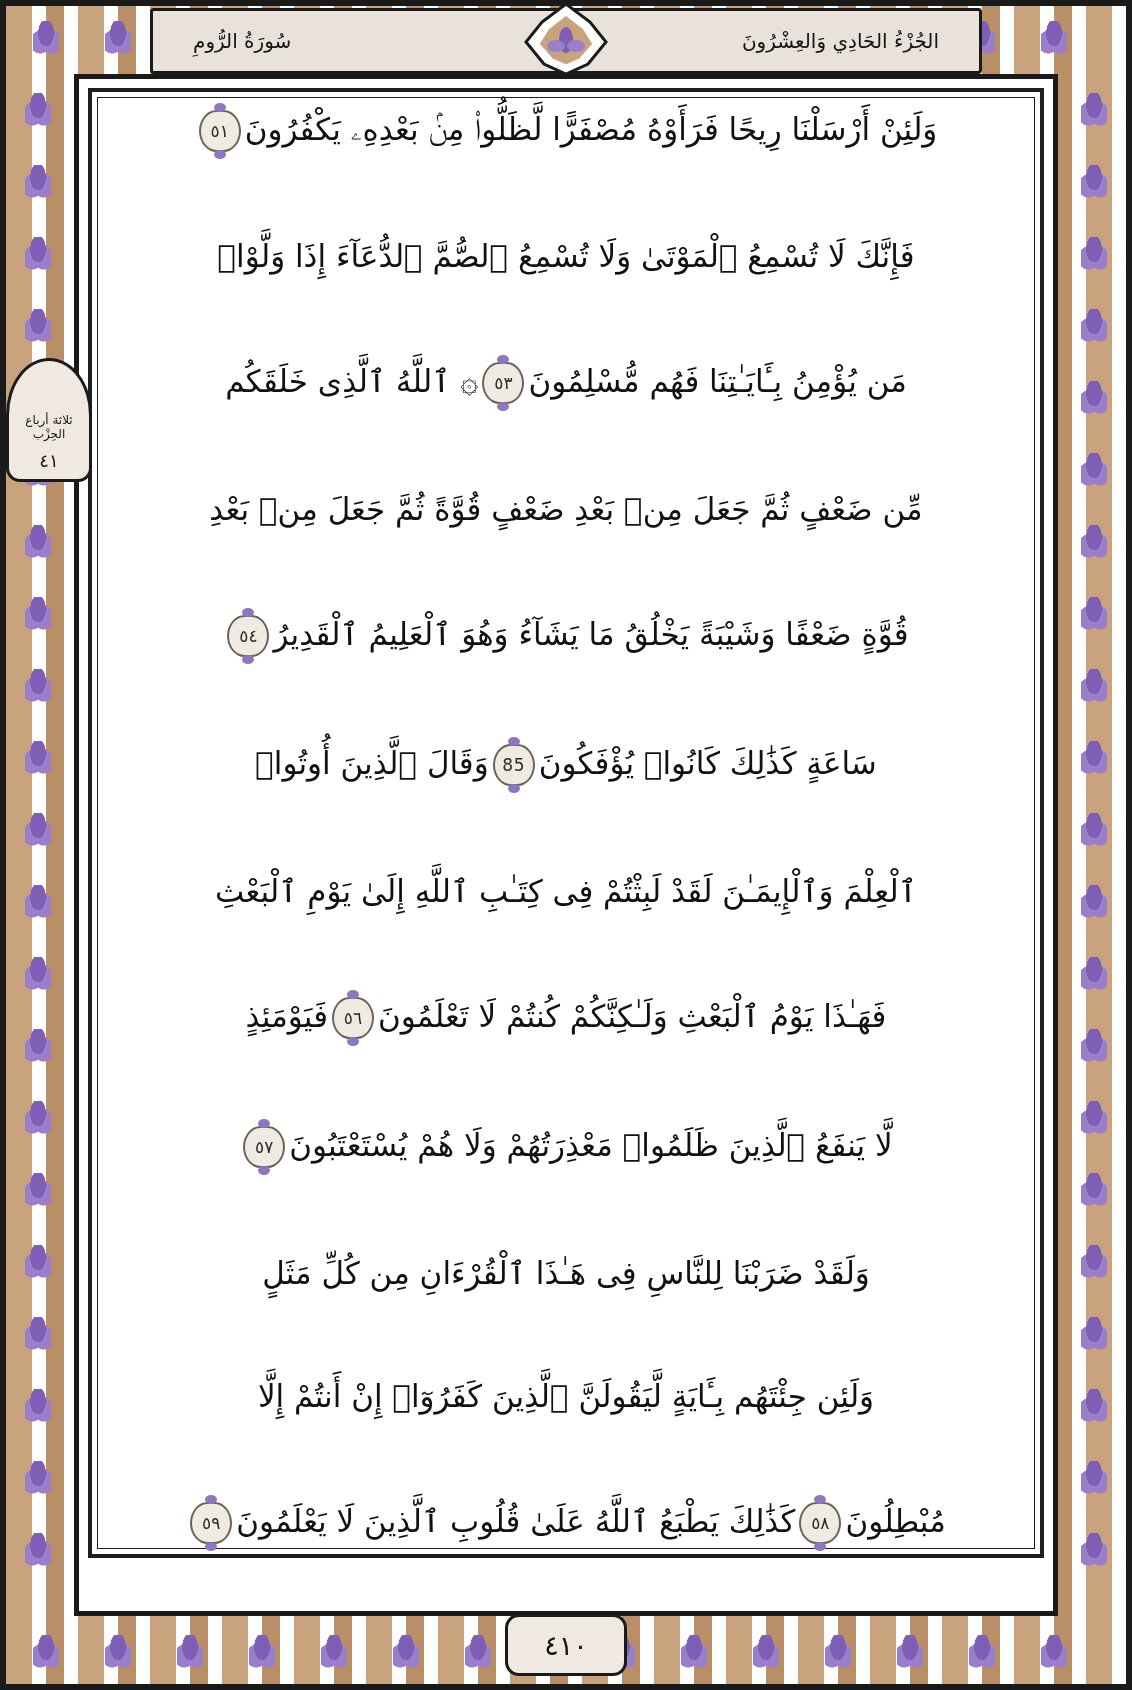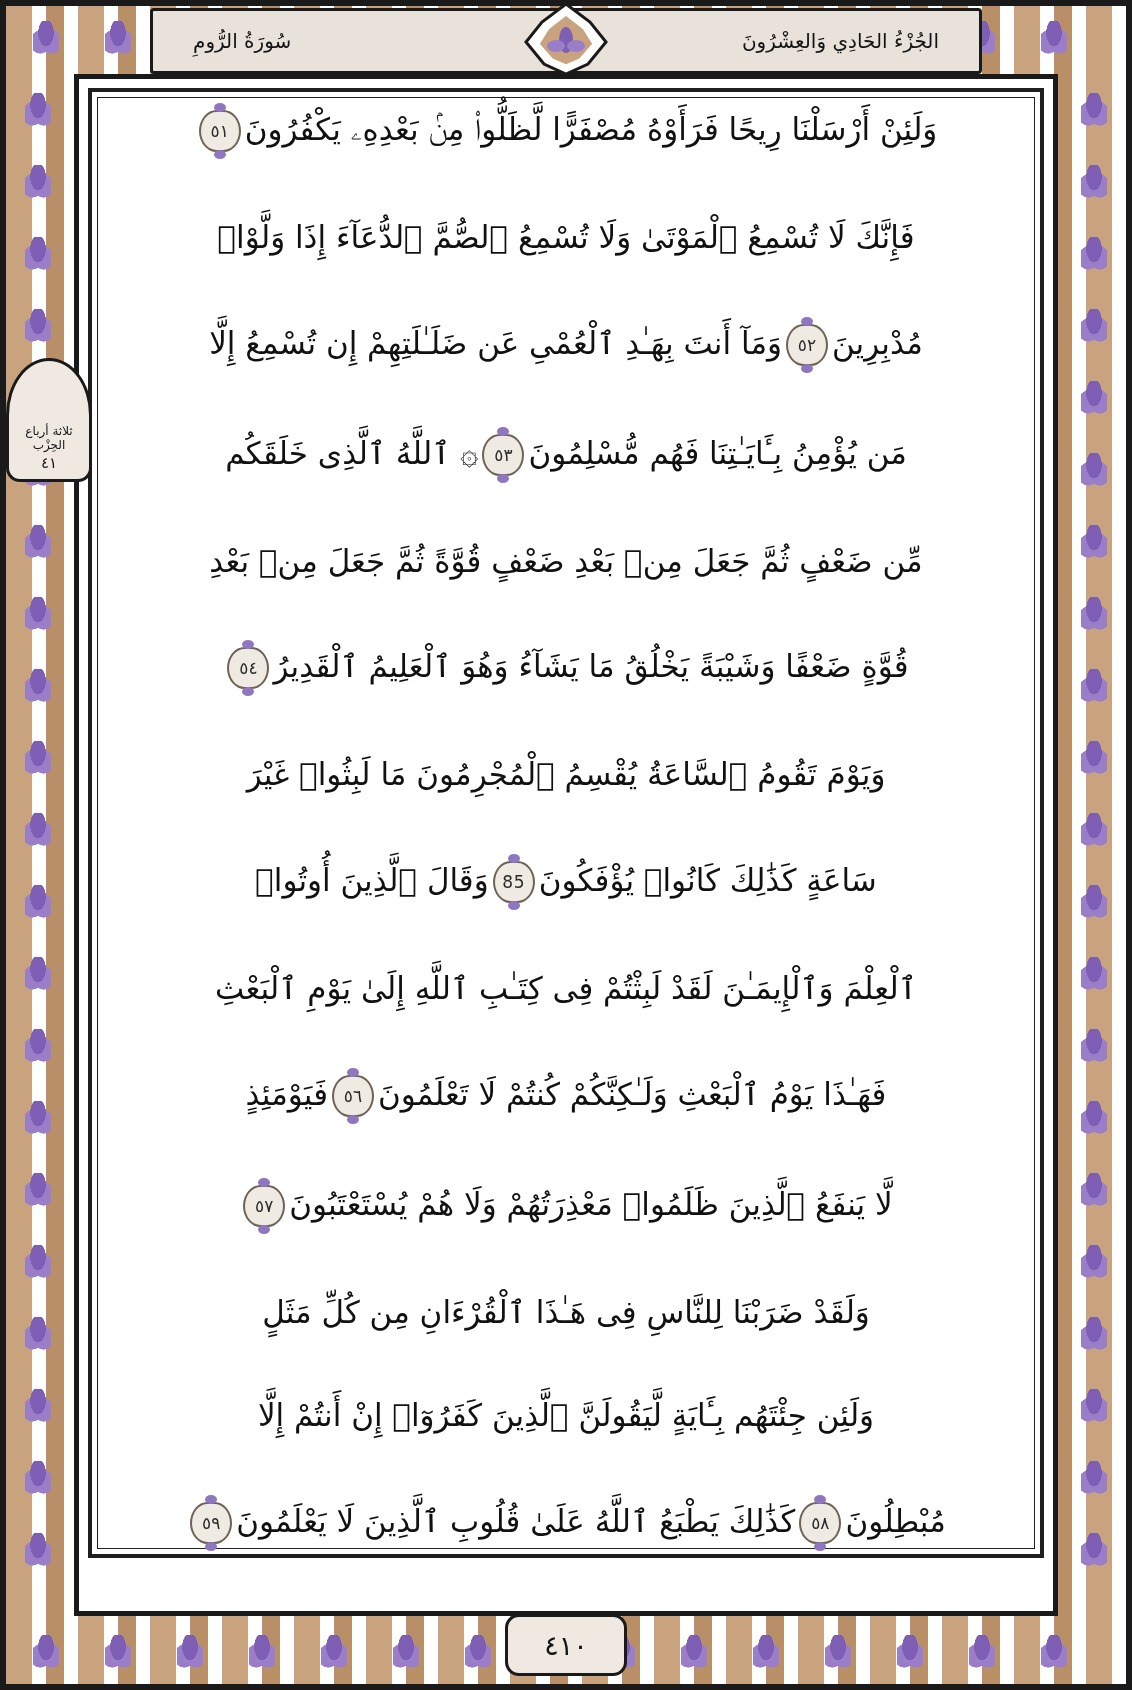--- a/index.html
+++ b/index.html
@@ -185,21 +185,21 @@
     align-items: center;
     justify-content: flex-end;
     padding-bottom: 8px;
     box-sizing: border-box;
     z-index: 8;
     font-family: "DejaVu Sans", sans-serif;
     color: #161616;
   }
   .hizb-quarter { font-size: 12px; line-height: 1.1; }
   .hizb-word    { font-size: 12px; line-height: 1.15; margin-top: 1px; }
-  .hizb-number  { font-size: 15px; line-height: 1.1; margin-top: 2px; }
+  .hizb-number  { font-size: 18px; line-height: 1.1; margin-top: 9px; }
 
   
   .page-number-box {
     position: absolute;
     left: 50%;
     transform: translateX(-50%);
     bottom: 14px;
     width: 116px;
     height: 56px;
     background: #efe9e2;
@@ -311,25 +311,23 @@
   <div class="hizb-marker">
     <span class="hizb-quarter">ثلاثة أرباع</span>
     <span class="hizb-word">الحِزْب</span>
     <span class="hizb-number">٤١</span>
   </div>
 
   <div class="text-frame">
     <div class="ayah-lines" id="ayah-lines">
         <div class="ayah-line"><span>وَلَئِنْ أَرْسَلْنَا رِيحًا فَرَأَوْهُ مُصْفَرًّا لَّظَلُّوا۟ مِنۢ بَعْدِهِۦ يَكْفُرُونَ</span><span class="ayah-num">٥١</span></div>
         <div class="ayah-line"><span>فَإِنَّكَ لَا تُسْمِعُ ٱلْمَوْتَىٰ وَلَا تُسْمِعُ ٱلصُّمَّ ٱلدُّعَآءَ إِذَا وَلَّوْا۟</span></div>
-        <div class="ayah-line"><span>مُدْبِرِينَ</span><span class="ayah-num">٥٢</span><span>وَمَآ أَنتَ بِهَـٰدِ ٱلْعُمْىِ عَن ضَلَـٰلَتِهِمْ إِن تُسْمِعُ إِلَّا</span></div>
         <div class="ayah-line"><span>مَن يُؤْمِنُ بِـَٔايَـٰتِنَا فَهُم مُّسْلِمُونَ</span><span class="ayah-num">٥٣</span><span>۞ ٱللَّهُ ٱلَّذِى خَلَقَكُم</span></div>
         <div class="ayah-line"><span>مِّن ضَعْفٍ ثُمَّ جَعَلَ مِنۢ بَعْدِ ضَعْفٍ قُوَّةً ثُمَّ جَعَلَ مِنۢ بَعْدِ</span></div>
         <div class="ayah-line"><span>قُوَّةٍ ضَعْفًا وَشَيْبَةً يَخْلُقُ مَا يَشَآءُ وَهُوَ ٱلْعَلِيمُ ٱلْقَدِيرُ</span><span class="ayah-num">٥٤</span></div>
-        <div class="ayah-line"><span>وَيَوْمَ تَقُومُ ٱلسَّاعَةُ يُقْسِمُ ٱلْمُجْرِمُونَ مَا لَبِثُوا۟ غَيْرَ</span></div>
         <div class="ayah-line"><span>سَاعَةٍ كَذَٰلِكَ كَانُوا۟ يُؤْفَكُونَ</span><span class="ayah-num">85</span><span>وَقَالَ ٱلَّذِينَ أُوتُوا۟</span></div>
         <div class="ayah-line"><span>ٱلْعِلْمَ وَٱلْإِيمَـٰنَ لَقَدْ لَبِثْتُمْ فِى كِتَـٰبِ ٱللَّهِ إِلَىٰ يَوْمِ ٱلْبَعْثِ</span></div>
         <div class="ayah-line"><span>فَهَـٰذَا يَوْمُ ٱلْبَعْثِ وَلَـٰكِنَّكُمْ كُنتُمْ لَا تَعْلَمُونَ</span><span class="ayah-num">٥٦</span><span>فَيَوْمَئِذٍ</span></div>
         <div class="ayah-line"><span>لَّا يَنفَعُ ٱلَّذِينَ ظَلَمُوا۟ مَعْذِرَتُهُمْ وَلَا هُمْ يُسْتَعْتَبُونَ</span><span class="ayah-num">٥٧</span></div>
         <div class="ayah-line"><span>وَلَقَدْ ضَرَبْنَا لِلنَّاسِ فِى هَـٰذَا ٱلْقُرْءَانِ مِن كُلِّ مَثَلٍ</span></div>
         <div class="ayah-line"><span>وَلَئِن جِئْتَهُم بِـَٔايَةٍ لَّيَقُولَنَّ ٱلَّذِينَ كَفَرُوٓا۟ إِنْ أَنتُمْ إِلَّا</span></div>
         <div class="ayah-line"><span>مُبْطِلُونَ</span><span class="ayah-num">٥٨</span><span>كَذَٰلِكَ يَطْبَعُ ٱللَّهُ عَلَىٰ قُلُوبِ ٱلَّذِينَ لَا يَعْلَمُونَ</span><span class="ayah-num">٥٩</span></div>
       </div>
   </div>
 

